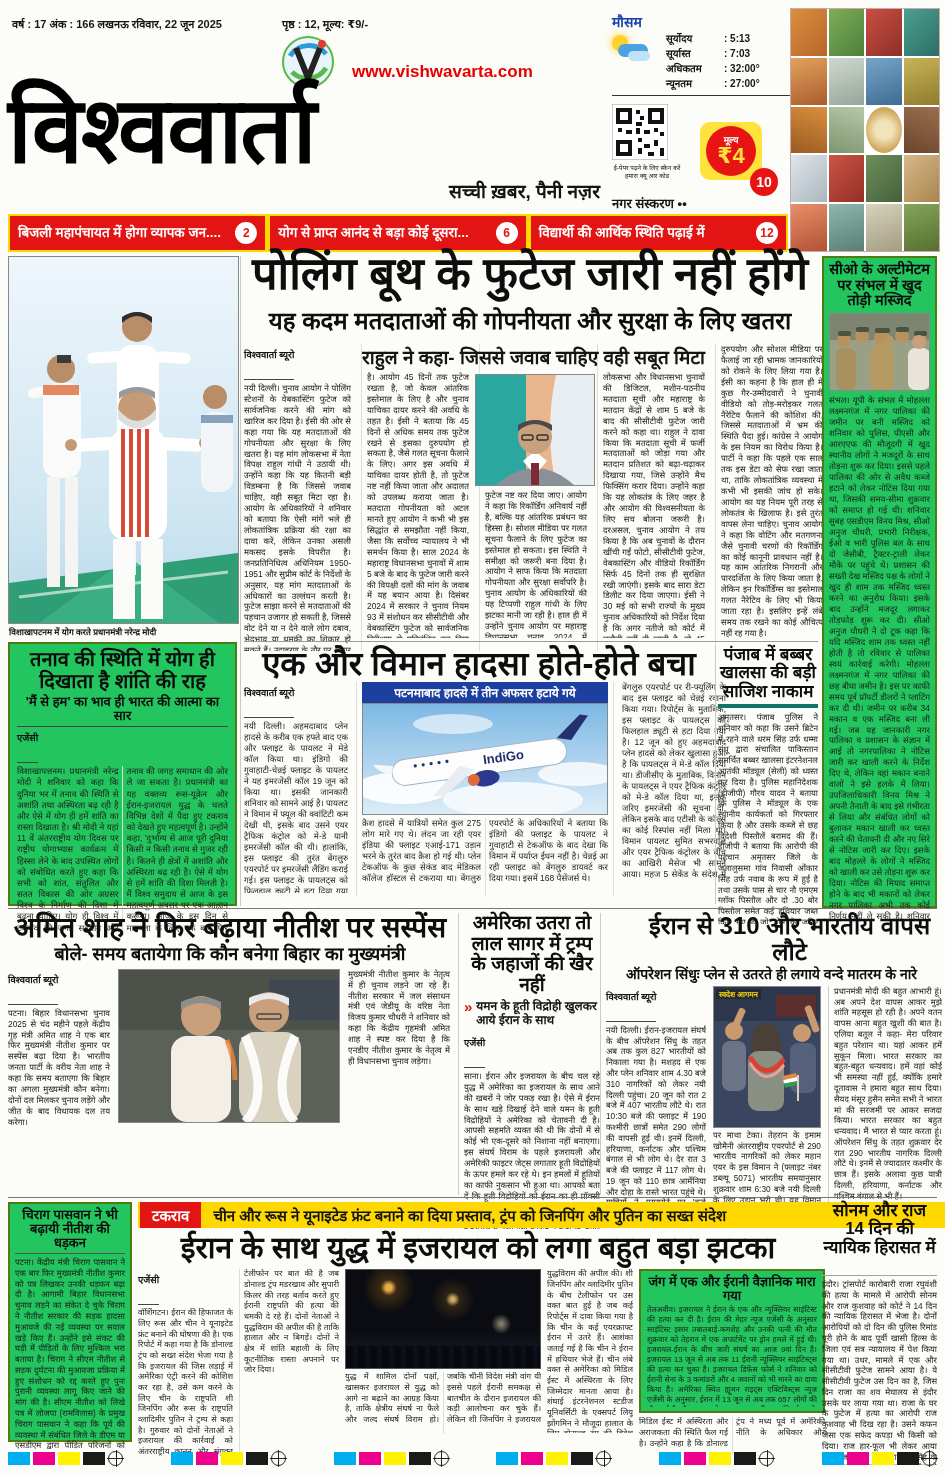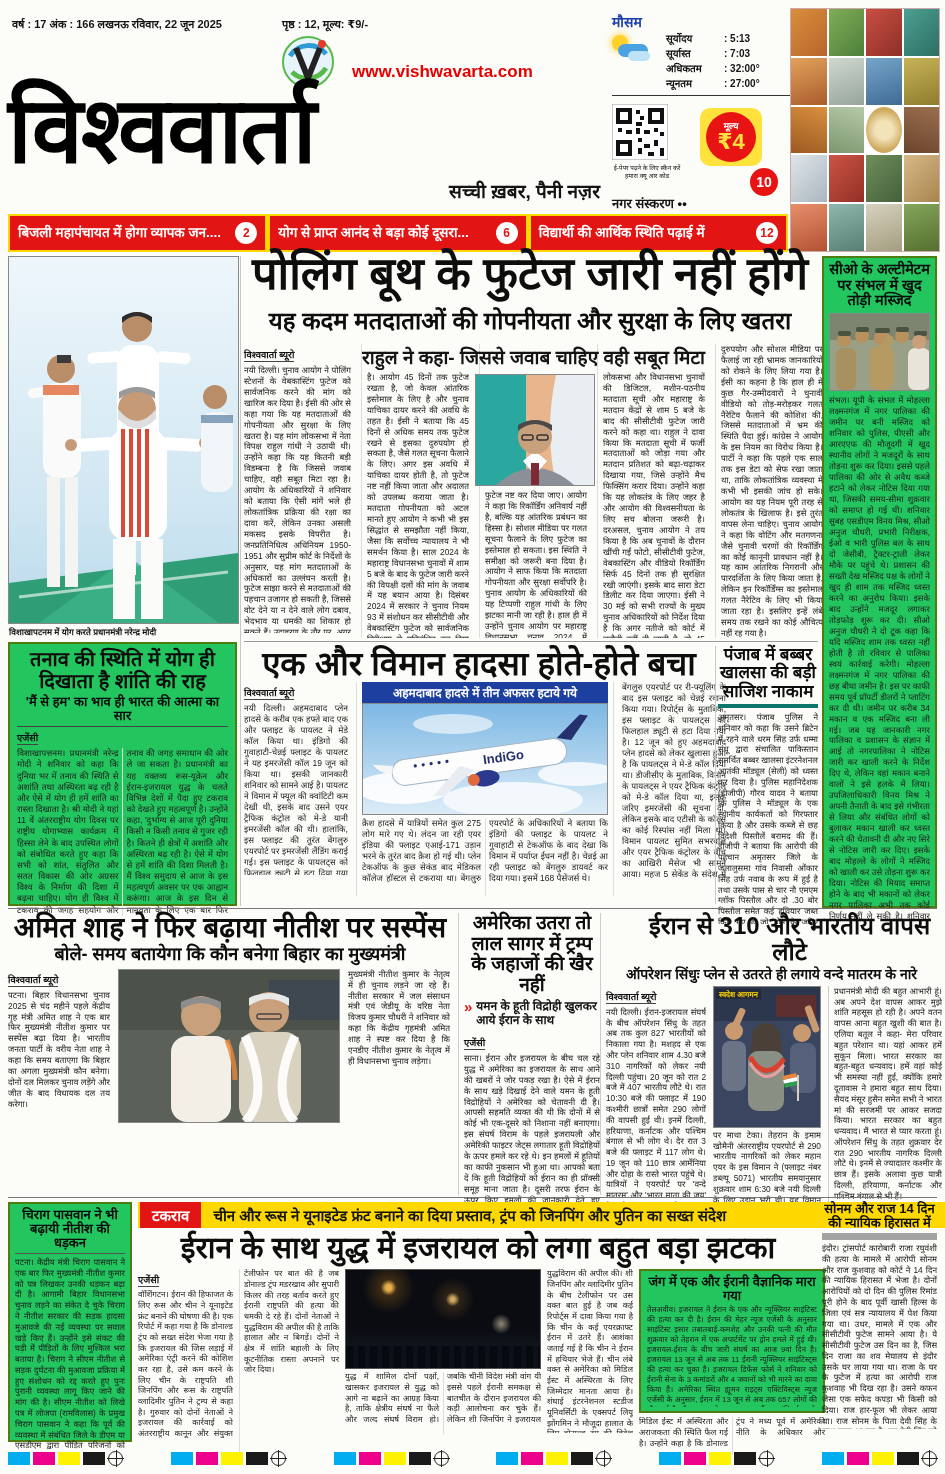--- a/index.html
+++ b/index.html
@@ -1,21 +1,21 @@
 <!DOCTYPE html>
 <html><head>
 <meta charset="utf-8">
 <style>
   html,body{margin:0;padding:0;background:#9a9a9a;}
   .page{position:relative;width:945px;height:1474px;margin:0 auto;background:#fcfcf8;
         font-family:"Liberation Sans","DejaVu Sans",sans-serif;color:#141414;overflow:hidden;}
   .abs{position:absolute;}
   .jt{font-size:8.4px;line-height:1.3;text-align:justify;overflow:hidden;color:#1c1c1c;}
   .byline{font-weight:bold;font-size:9.5px;border-bottom:1px solid #444;display:inline-block;
-          padding-bottom:0;margin-bottom:3px;}
+          padding-bottom:18px;margin-bottom:3px;}
   .hc{font-weight:800;text-align:center;line-height:1.08;color:#0d0d0d;}
   .rule-h{position:absolute;background:#9b9b9b;height:1px;}
   .rule-v{position:absolute;background:#c9c9c9;width:1px;}
   .redbox{border:2px solid #4d7c0f;background:#22c55e;}
   
   .masttitle{font-size:92px;font-weight:800;letter-spacing:-2px;white-space:nowrap;color:#000;}
   .url{color:#e60000;font-weight:800;font-size:17px;}
   .tagline{font-size:19px;font-weight:800;}
   .topline{font-size:11px;font-weight:700;}
   
@@ -151,21 +151,21 @@
             <rect x="26" y="34" width="4" height="4"></rect>
               <rect x="32" y="40" width="6" height="4"></rect>
               <rect x="42" y="36" width="4" height="6"></rect>
             <rect x="26" y="44" width="4" height="6"></rect>
               <rect x="36" y="48" width="6" height="4"></rect>
               <rect x="48" y="44" width="4" height="8"></rect>
           </g>
         </svg>
         <div class="qr-cap">ई-पेपर पढ़ने के लिए स्कैन करें हमारा क्यू आर कोड</div>
       </div>
-      <div class="pricebadge" style="margin-top:4px;text-align:right;">
+      <div class="pricebadge" style="margin-top:18px;text-align:right;">
         <div class="pricecircle">
           <span class="s">मूल्य</span>
           <span class="b">₹4</span>
         </div>
       </div>
     </div>
     <div class="edition" style="margin-top:14px;">नगर संस्करण  ••</div>
   </div>
   <div class="abs circ10" style="left:750px;top:168px;">10</div>
 
@@ -307,21 +307,21 @@
   <div class="rule-h" style="left:244px;top:641px;width:574px;"></div>
 
   <div class="abs" style="left:244px;top:646px;width:470px;height:258px;">
     <div class="hc" style="font-size:33px;">एक और विमान हादसा होते-होते बचा</div>
     <div style="display:flex;gap:8px;">
       <div style="width:104px;flex:none;">
         <div class="byline">विश्ववार्ता ब्यूरो</div>
         <div class="jt" style="height:172px;font-size:8.5px;">नयी दिल्ली। अहमदाबाद प्लेन हादसे के करीब एक हफ्ते बाद एक और फ्लाइट के पायलट ने मेडे कॉल किया था। इंडिगो की गुवाहाटी-चेन्नई फ्लाइट के पायलट ने यह इमरजेंसी कॉल 19 जून को किया था। इसकी जानकारी शनिवार को सामने आई है। पायलट ने विमान में फ्यूल की क्वांटिटी कम देखी थी, इसके बाद उसने एयर ट्रैफिक कंट्रोल को मे-डे यानी इमरजेंसी कॉल की थी। हालांकि, इस फ्लाइट की तुरंत बेंगलुरु एयरपोर्ट पर इमरजेंसी लैंडिंग कराई गई। इस फ्लाइट के पायलट्स को फिलहाल ड्यूटी से हटा दिया गया है। दूसरी ओर अहमदाबाद हादसे के बाद डीजीसीए ने शनिवार को एयर इंडिया के तीन अफसरों को हटाने का आदेश दिया।</div>
       </div>
       <div style="width:246px;flex:none;border-left:1px solid #ddd;border-right:1px solid #ddd;padding:0 5px;">
-        <div class="capbar">अहमदाबाद हादसे में तीन अफसर हटाये गये</div>
+        <div class="capbar">पटनमाबाद हादसे में तीन अफसर हटाये गये</div>
         <div class="pframe" style="height:110px;position:relative;">
           <svg width="246" height="110" viewBox="0 0 246 110" preserveAspectRatio="none" aria-hidden="true">
             <defs>
                 <linearGradient id="psky" x1="0" y1="0" x2="0" y2="1">
               <stop offset="0" stop-color="#7db8e4"></stop>
                   <stop offset="1" stop-color="#dcecf8"></stop>
                 </linearGradient>
               </defs>
             <rect width="246" height="110" fill="url(#psky)"></rect>
             <ellipse cx="40" cy="84" rx="48" ry="16" fill="#fff" opacity=".9"></ellipse>
@@ -508,21 +508,21 @@
         <div class="redbox" style="padding:4px 6px;">
           <div class="hc" style="font-size:13px;">जंग में एक और ईरानी वैज्ञानिक मारा गया</div>
           <div class="jt" style="height:102px;margin-top:2px;font-size:7.7px;">तेलअवीव। इजरायल ने ईरान के एक और न्यूक्लियर साइंटिस्ट की हत्या कर दी है। ईरान की मेहर न्यूज एजेंसी के अनुसार साइंटिस्ट इसार तबातबाई-कमशेह और उनकी पत्नी की मौत शुक्रवार को तेहरान में एक अपार्टमेंट पर ड्रोन हमले में हुई थी। इजरायल-ईरान के बीच जारी संघर्ष का आज 9वां दिन है। इजरायल 13 जून से अब तक 11 ईरानी न्यूक्लियर साइंटिस्ट्स की हत्या कर चुका है। इजरायल डिफेंस फोर्स ने शनिवार को ईरानी सेना के 3 कमांडरों और 4 जवानों को भी मारने का दावा किया है। अमेरिका स्थित ह्यूमन राइट्स एक्टिविस्ट्स न्यूज एजेंसी के अनुसार, ईरान में 13 जून से अब तक 657 लोगों की मौत हुई है और 2000 से ज्यादा घायल हैं। हालांकि ईरान के स्वास्थ्य मंत्रालय ने सिर्फ 430 नागरिकों के मारे जाने और 3,500 लोगों के घायल होने की पुष्टि की है। वहीं, इजरायल में 24 लोग मारे गए हैं, जबकि 900 से ज्यादा घायल हुए हैं।</div>
         </div>
         <div class="jt minicols2" style="height:38px;margin-top:4px;font-size:8.2px;">मिडिल ईस्ट में अस्थिरता और अराजकता की स्थिति फैल गई है। उन्होंने कहा है कि डोनाल्ड ट्रंप ने मध्य पूर्व में अमेरिकी नीति के अधिकार और विश्वसनीयता को गंभीर रूप से कमजोर कर दिया है।</div>
       </div>
     </div>
   </div>
 
   <div class="abs" style="left:822px;top:1202px;width:115px;height:240px;">
-    <div class="hc" style="font-size:13px;border-bottom:7px solid #a3a3a3;padding-bottom:3px;">सोनम और राज 14 दिन की न्यायिक हिरासत में</div>
+    <div class="hc" style="font-size:17px;border-bottom:1px solid #a3a3a3;padding-bottom:18px;">सोनम और राज 14 दिन की न्यायिक हिरासत में</div>
     <div class="jt" style="height:186px;margin-top:3px;font-size:8.3px;">इंदौर। ट्रांसपोर्ट कारोबारी राजा रघुवंशी की हत्या के मामले में आरोपी सोनम और राज कुशवाह को कोर्ट ने 14 दिन की न्यायिक हिरासत में भेजा है। दोनों आरोपियों को दो दिन की पुलिस रिमांड पूरी होने के बाद पूर्वी खासी हिल्स के जिला एवं सत्र न्यायालय में पेश किया गया था। उधर, मामले में एक और सीसीटीवी फुटेज सामने आया है। ये सीसीटीवी फुटेज उस दिन का है, जिस दिन राजा का शव मेघालय से इंदौर उसके घर लाया गया था। राजा के घर के फुटेज में हत्या का आरोपी राज कुशवाह भी दिख रहा है। उसने कफन जैसा एक सफेद कपड़ा भी किसी को दिया। राज हार-फूल भी लेकर आया था। राज सोनम के पिता देवी सिंह के साथ नजर आ रहा है। वह देवी सिंह को बार-बार खांदस संभालता दिख रहा है, जबकि उसे पहले से ही इस वारदात की जानकारी थी।</div>
   </div>
 
   <div class="abs bars" style="left:8px;top:1450px;width:929px;height:16px;">
     <div class="bargroup">
         <div class="sw" style="background:#00adee;"></div>
         <div class="sw" style="background:#ec008c;"></div>
         <div class="sw" style="background:#fff200;"></div>
         <div class="sw" style="background:#1a1a1a;"></div>
         <div class="reg"></div>

